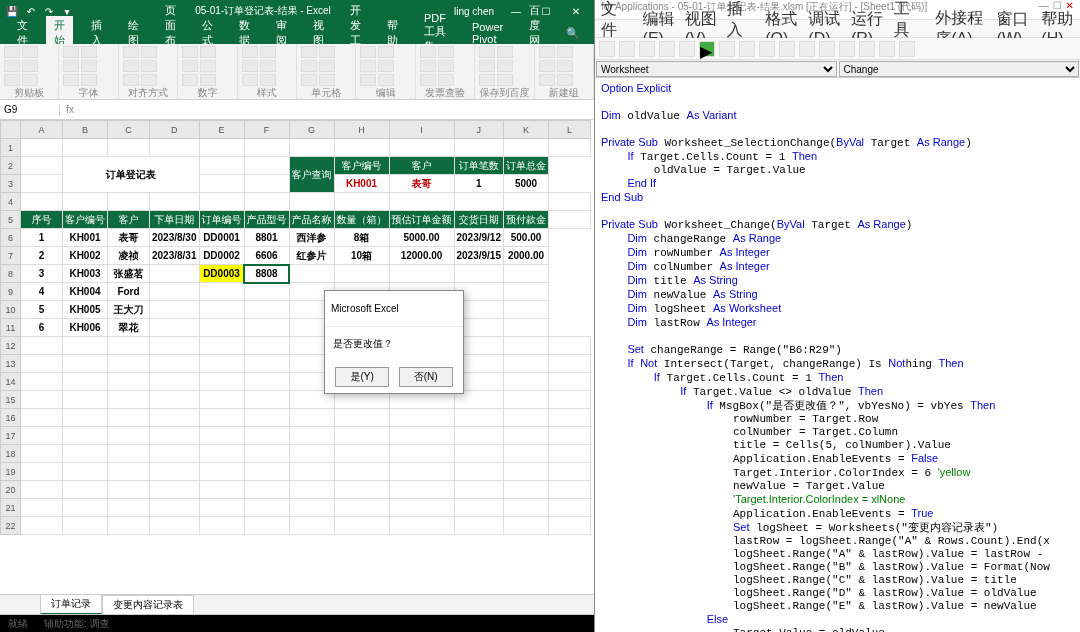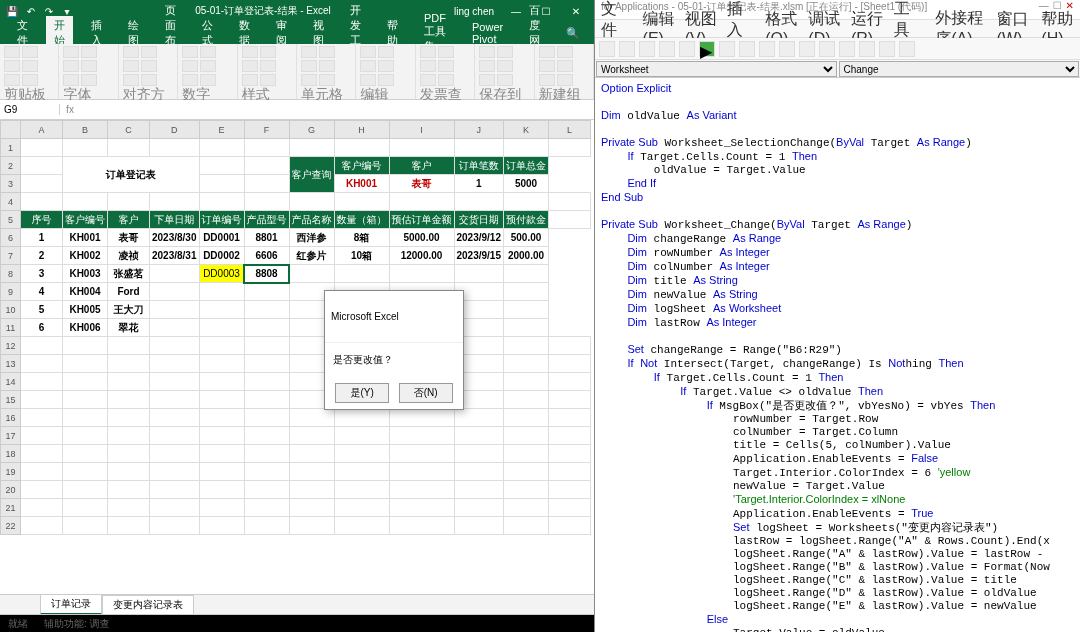--- a/index.html
+++ b/index.html
@@ -15,46 +15,46 @@
 .excel-titlebar .title{flex:1;text-align:center;font-size:10px}
 .excel-titlebar .win{display:flex;gap:2px;padding-right:4px}
 .excel-titlebar .win span{width:28px;text-align:center}
 .excel-tabs{height:22px;background:#0b6b3a;display:flex;align-items:center;padding:0 9px;gap:10px}
 .excel-tabs .tab{color:#fff;font-size:11px;padding:2px 8px;cursor:pointer}
 .excel-tabs .tab.active{background:#f3f3f3;color:#0b6b3a}
 .ribbon{height:56px;background:#f3f3f3;border-bottom:1px solid #d0d0d0;display:flex;align-items:stretch;font-size:9px;color:#666}
 .ribbon-group{border-right:1px solid #e0e0e0;padding:2px 4px;display:flex;flex-direction:column;justify-content:space-between}
 .ribbon-group .ctrls{display:flex;gap:2px;flex-wrap:wrap}
 .ribbon-group .ctrls span{width:16px;height:12px;background:#eaeaea;border:1px solid #ddd;display:inline-block}
-.ribbon-group .label{text-align:left;font-size:14px;color:#888}
+.ribbon-group .label{text-align:center;font-size:10px;color:#888}
 .namebox-row{height:20px;background:#fff;border-bottom:1px solid #d0d0d0;display:flex;align-items:center;font-size:10px}
 .namebox{width:60px;border-right:1px solid #d0d0d0;padding:0 4px}
 .fx{width:20px;text-align:center;color:#888}
 .formula{flex:1;padding:0 4px}
 .grid-area{flex:1;overflow:auto;position:relative;background:#fff}
 table.sheet{border-collapse:collapse;font-size:10px}
 table.sheet th{background:#e8e8e8;border:1px solid #ccc;font-weight:normal;color:#555;font-size:9px}
 table.sheet th.ch{height:16px;min-width:42px}
 table.sheet th.rh{width:20px;height:18px}
 table.sheet td{border:1px solid #ddd;height:18px;min-width:42px;padding:0 2px;text-align:center;font-size:10px}
 .title-cell{font-size:16px;font-weight:bold;font-family:Liberation Serif, serif}
 .hdr{background:#0d6b3e;color:#fff;font-size:10px;text-align:center}
 .qbox{background:#0d6b3e;color:#fff;font-size:10px}
 .red{color:#c00000;font-weight:bold}
-.yellow{background:#ffff00;font-weight:normal}
+.yellow{background:#ffff00;font-weight:bold}
 .bold{font-weight:bold}
 .thick-border td{border:1px solid #0d6b3e}
 .sheet-tabs{height:20px;background:#f3f3f3;border-top:1px solid #ccc;display:flex;align-items:center;font-size:10px;padding-left:40px;gap:0}
 .sheet-tabs .stab{padding:2px 10px;border:1px solid #ccc;border-bottom:none;background:#fff;cursor:pointer}
 .sheet-tabs .stab.active{border-bottom:2px solid #0b6b3a}
 .status{height:18px;background:#000000;border-top:1px solid #ccc;font-size:10px;color:#666;display:flex;align-items:center;padding:0 8px;gap:16px}
 
 
 .dialog{position:absolute;left:324px;top:290px;width:140px;background:#fff;border:1px solid #888;box-shadow:2px 2px 8px rgba(0,0,0,0.3);font-size:10px}
-.dialog .dt{padding:20px 6px;border-bottom:1px solid #eee;font-size:10px}
+.dialog .dt{padding:12px 6px;border-bottom:1px solid #eee;font-size:10px}
 .dialog .db{padding:10px 8px}
 .dialog .dbtn{display:flex;justify-content:center;gap:10px;padding:6px}
 .dialog button{font-size:10px;padding:2px 14px;border:1px solid #999;background:#f0f0f0;cursor:pointer}
 
 
 .vba-titlebar{height:20px;background:#fff;border-bottom:1px solid #ddd;display:flex;align-items:flex-start;font-size:10px;color:#888}
 .vba-titlebar .vtitle{flex:1;padding-left:6px}
 .vba-titlebar .win{display:flex;gap:4px;padding-right:6px}
 .vba-menu{height:18px;background:#f8f8f8;border-bottom:1px solid #ddd;display:flex;align-items:center;font-size:16px;gap:10px;padding:0 6px;color:#333}
 .vba-tb{height:22px;background:#f8f8f8;border-bottom:1px solid #ddd;display:flex;align-items:center;gap:4px;padding:0 4px}

